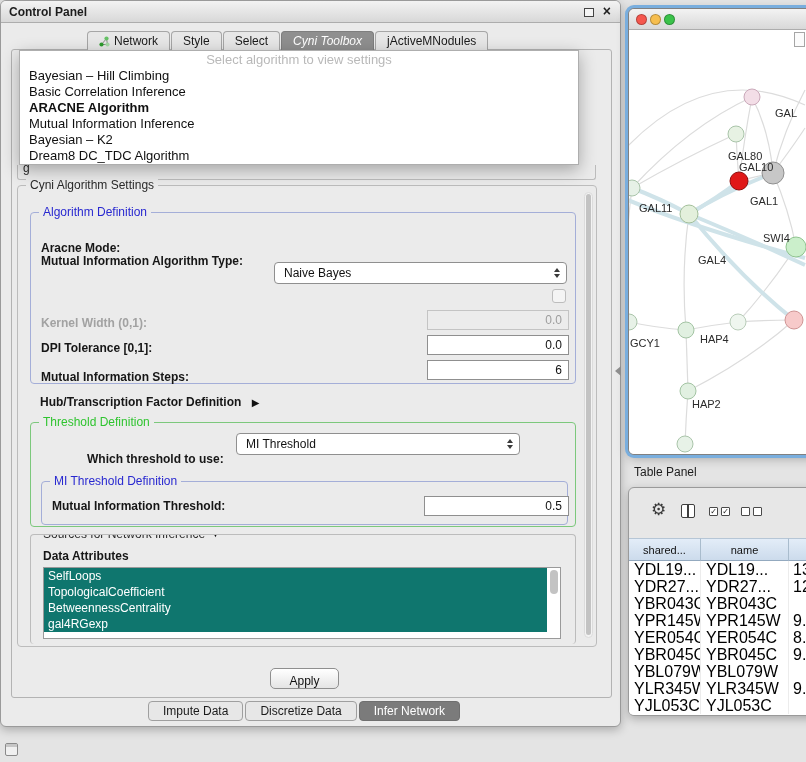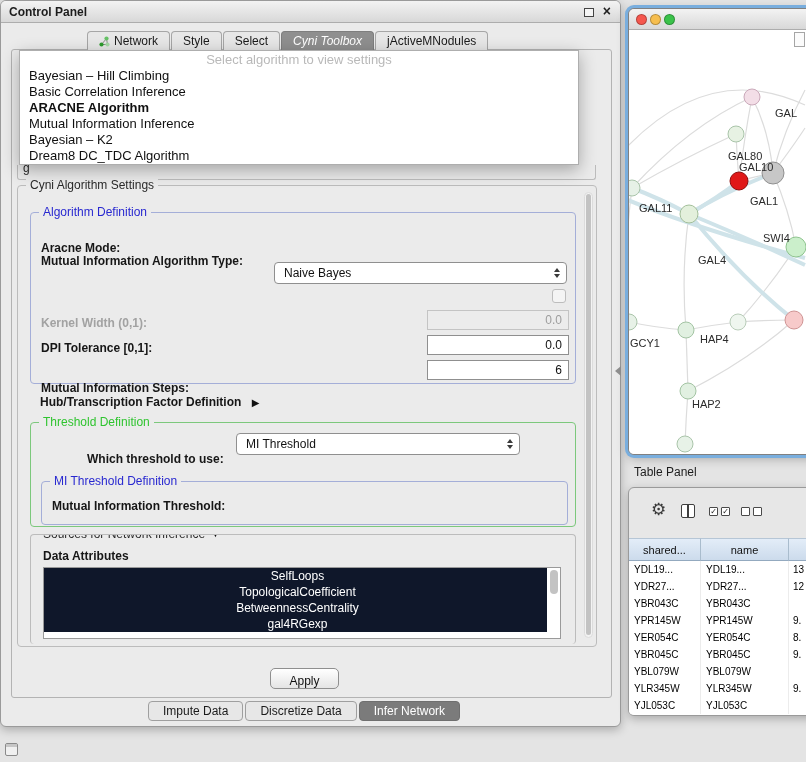--- a/index.html
+++ b/index.html
@@ -79,21 +79,21 @@
     position: absolute; height: 20px; background: #fff; border: 1px solid #8f8f8f;
     font-size: 12px; color: #111; display: flex; align-items: center; justify-content: flex-end;
     padding: 0 6px;
   }
   .tfield-dis { background: #ececec; border-color: #c4c4c4; color: #9d9d9d; }
   .chk { position: absolute; width: 14px; height: 14px; border: 1px solid #bdbdbd; border-radius: 3px; background: #f4f4f4; }
 
   .tri { display: inline-block; font-size: 10px; color: #111; margin-left: 6px; }
 
   .listbox { position: absolute; background: #fff; border: 1px solid #9a9a9a; overflow: hidden; }
-  .list-item { height: 16px; line-height: 16px; font-size: 12px; color: #fff; background: #0f172a; padding-left: 4px; margin-right: 13px; white-space: nowrap; overflow: hidden; text-align: center; }
+  .list-item { height: 16px; line-height: 16px; font-size: 12px; color: #fff; background: #0f766e; padding-left: 4px; margin-right: 13px; white-space: nowrap; overflow: hidden; }
   .sb-track { position: absolute; background: #f3f3f3; border: 1px solid #dcdcdc; border-radius: 5px; }
   .sb-thumb { position: absolute; background: #c3c3c3; border-radius: 4px; }
 
   .btn {
     position: absolute; display: flex; align-items: flex-end; justify-content: center;
     background: linear-gradient(#ffffff, #e4e4e4); border: 1px solid #8f8f8f;
     border-radius: 5px; font-size: 12px; color: #111;
   }
   .btab {
     height: 20px; display: flex; align-items: center; justify-content: center;
@@ -115,21 +115,21 @@
           font-size: 8px; line-height: 8px; text-align: center; color: #1a1a1a; }
   .thead { position: absolute; left: 0; right: 0; top: 50px; height: 23px; display: flex; }
   .th {
     height: 23px; display: flex; align-items: center; justify-content: center;
     font-size: 11px; color: #111; background: linear-gradient(#e3edf8, #ccdbec);
     border-top: 1px solid #b6c6d6; border-bottom: 1px solid #93a9bf; border-right: 1px solid #a9bccd;
     white-space: nowrap; overflow: hidden;
   }
   .tbody { position: absolute; left: 0; right: 0; top: 73px; bottom: 0; background: #fff; overflow: hidden; }
   .trow { display: flex; height: 17px; background: #fff; }
-  .tcell { font-size: 10px; color: #000; display: flex; align-items: center; padding-left: 5px;
+  .tcell { font-size: 16px; color: #000; display: flex; align-items: center; padding-left: 5px;
            border-right: 1px solid #ececec; white-space: nowrap; overflow: hidden; }
   .c1 { width: 72px; } .c2 { width: 88px; } .c3 { flex: 1; padding-left: 4px; }
 
   .splitter-arrow { position: absolute; width: 0; height: 0;
     border-top: 5px solid transparent; border-bottom: 5px solid transparent; border-right: 6px solid #909090; }
   .mini-panel-icon { position: absolute; width: 13px; height: 13px; border: 1px solid #8a8a8a; border-radius: 2px; background: #f0f0f0; }
   .mini-panel-icon::before { content: ""; position: absolute; left: 0; right: 0; top: 0; height: 3px; background: #c6c6c6; }
 </style>
 </head>
 <body>
@@ -200,21 +200,21 @@
       <span class="lbl lbl-dis" style="left:10px; top:103px;">Kernel Width (0,1):</span>
       <div class="tfield tfield-dis" style="left:396px; top:97px; width:142px;">
         <span>0.0</span>
       </div>
 
       <span class="lbl" style="left:10px; top:128px;">DPI Tolerance [0,1]:</span>
       <div class="tfield" style="left:396px; top:122px; width:142px;">
         <span>0.0</span>
       </div>
 
-      <span class="lbl" style="left:10px; top:168px;">Mutual Information Steps:</span>
+      <span class="lbl" style="left:10px; top:157px;">Mutual Information Steps:</span>
       <div class="tfield" style="left:396px; top:147px; width:142px;">
         <span>6</span>
       </div>
     </div>
 
     <div style="position:absolute; left:22px; top:206px;">
       <span class="lbl" style="position:static;">Hub/Transcription Factor Definition</span>
       <span class="tri">▶</span>
     </div>
 
@@ -226,20 +226,23 @@
         <span>MI Threshold</span>
         <span class="arrows">
             <i class="arr arr-up"></i>
             <i class="arr arr-dn"></i>
           </span>
       </div>
 
       <div class="group b-blue" style="left:10px; top:58px; width:527px; height:44px;">
         <span class="gtitle t-blue">MI Threshold Definition</span>
         <span class="lbl" style="left:10px; top:17px;">Mutual Information Threshold:</span>
+        <div class="tfield" style="left:382px; top:14px; width:145px;">
+          <span>0.5</span>
+        </div>
       </div>
     </div>
 
     <div class="group" style="left:12px; top:348px; width:546px; height:110px; overflow:hidden; border-bottom:none;">
       <span class="gtitle" style="display:flex; align-items:center;">
         <span>Sources for Network Inference</span>
         <span class="tri" style="font-size:9px;">▼</span>
       </span>
       <span class="lbl" style="left:12px; top:14px;">Data Attributes</span>
       <div class="listbox" style="left:12px; top:32px; width:518px; height:72px;">

